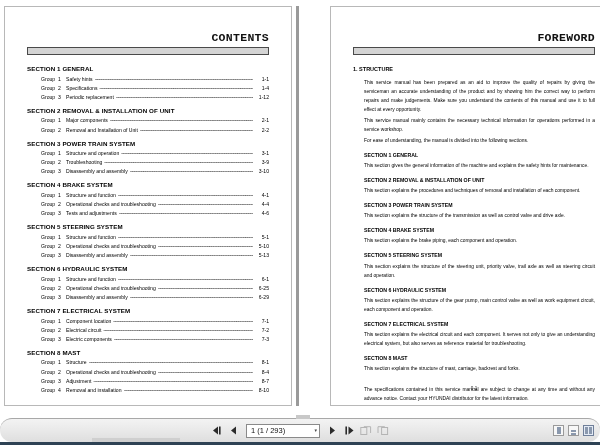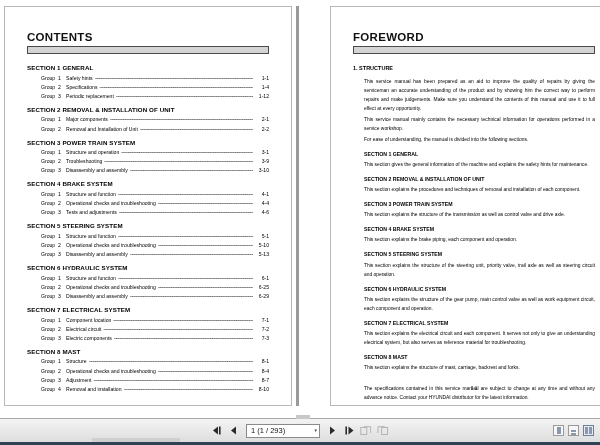--- a/index.html
+++ b/index.html
@@ -48,26 +48,27 @@
     background: #9a9a9a;
   }
 
   .page-inner {
     position: relative;
     width: 100%; height: 100%;
     padding: 24px 22px 10px 22px;
   }
 
   .doc-title {
+    text-align: right;
     font-weight: bold;
     font-size: 11.5px;
     letter-spacing: 0.3px;
     color: #111;
     margin: 0 0 3px 0;
-    font-family: Liberation Sans, sans-serif;
+    font-family: Liberation Mono, monospace;
   }
 
   .title-bar {
     height: 8px;
     background: #d4d4d4;
     border: 1px solid #4a4a4a;
     margin-bottom: 10px;
   }
 
   
@@ -142,20 +143,21 @@
   .toolbar {
     position: relative;
     width: 600px;
     height: 24px;
     background: linear-gradient(to bottom, #f3f3f3 0%, #e9e9e9 50%, #dedede 100%);
     border-top: 1px solid #a8a8a8;
     display: flex;
     align-items: center;
     justify-content: center;
     gap: 3px;
+    border-radius: 12px;
   }
   .tb-btn {
     width: 14px; height: 15px;
     display: flex; align-items: center; justify-content: center;
     background: transparent;
     border: none;
     cursor: pointer;
     color: #2b2b2b;
     line-height: 1;
   }

